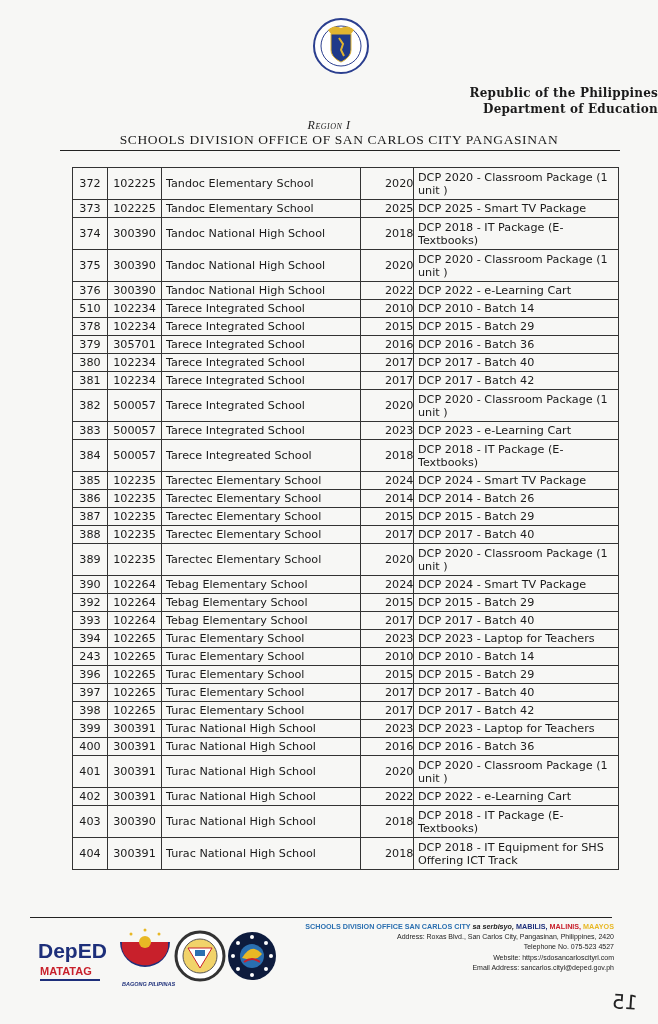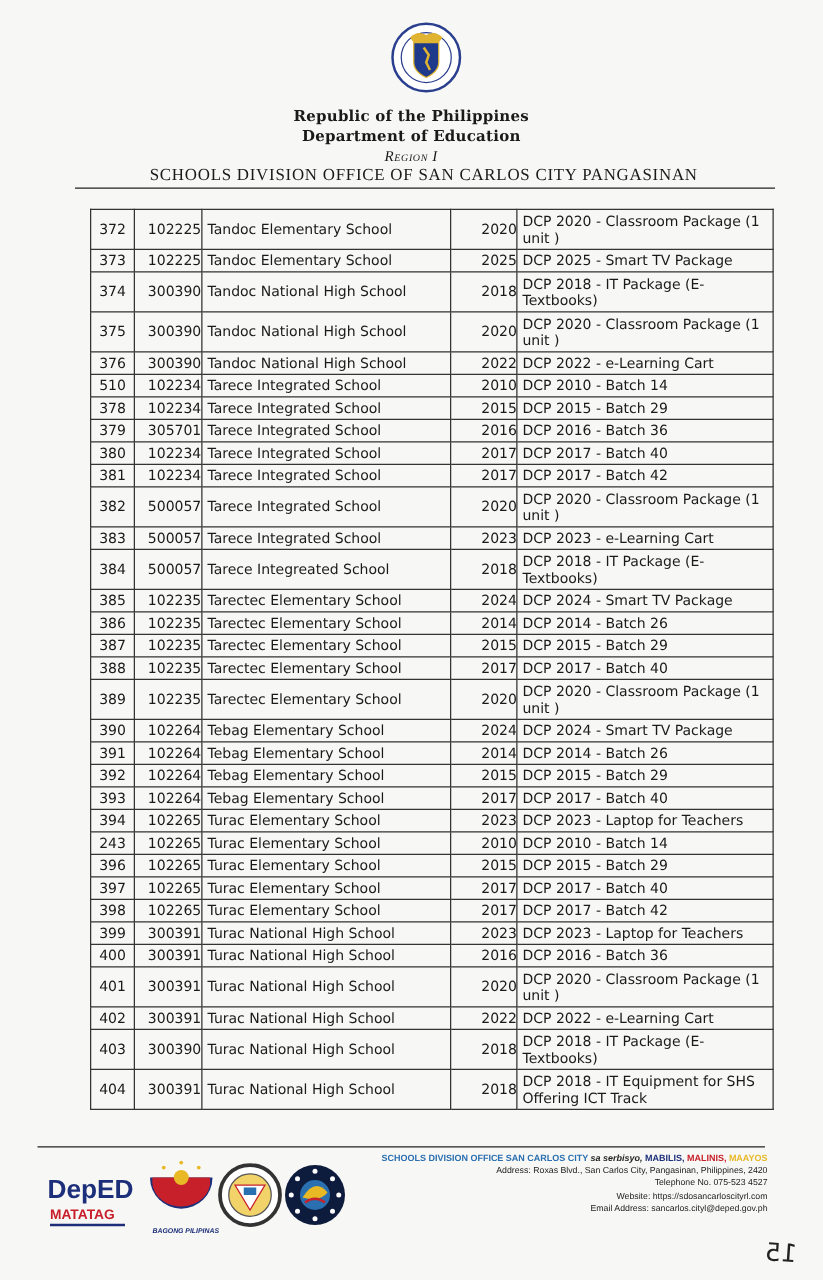--- a/index.html
+++ b/index.html
@@ -3,21 +3,21 @@
 <meta charset="utf-8">
 <style>
   html, body { margin:0; padding:0; }
   body {
     width:658px; height:1024px; background:#f7f7f5; position:relative; overflow:hidden;
     font-family:"DejaVu Sans", sans-serif; color:#1a1a1a;
   }
   .header { position:absolute; left:0; top:0; width:658px; height:160px; }
   .seal { position:absolute; left:312px; top:14px; width:58px; height:68px; }
   .hdr-line1, .hdr-line2 {
-    position:absolute; left:0; width:658px; text-align:center;
+    position:absolute; left:0; width:658px; text-align:right;
     font-family:"DejaVu Serif", serif; font-weight:bold; font-size:12px; letter-spacing:0.2px;
   }
   .hdr-line1 { top:86px; }
   .hdr-line2 { top:102px; }
   .hdr-region {
     position:absolute; left:0; width:658px; top:118px; text-align:center;
     font-family:"Liberation Serif", serif; font-size:12px; font-variant:small-caps; letter-spacing:0.5px;font-style:italic;
   }
   .hdr-office {
     position:absolute; left:0; width:678px; top:132px; text-align:center;
@@ -27,21 +27,21 @@
 
   table.records {
     position:absolute; left:72px; top:167px; width:546px;
     border-collapse:collapse; table-layout:fixed;
     font-family:"DejaVu Sans", sans-serif; font-size:11.2px; line-height:13px;
   }
   table.records td {
     border:1px solid #333; padding:0 4px; vertical-align:middle; white-space:nowrap; overflow:hidden;
   }
   table.records td.c-no { text-align:center; padding:0; }
-  table.records td.c-id { text-align:right; padding:0; }
+  table.records td.c-id { text-align:center; padding:0; }
   table.records td.c-year { text-align:left; padding-left:24px; }
   table.records td.c-pkg { white-space:normal; }
   tr.single td { height:17px; }
   tr.double td { height:31px; }
 
   .footer-rule { position:absolute; left:30px; width:582px; top:917px; border-top:1.6px solid #222; }
   .logos { position:absolute; left:36px; top:928px; width:240px; height:60px; }
   .footer-text {
     position:absolute; right:44px; top:922px; text-align:right;
     font-family:"Liberation Sans", sans-serif; font-size:7px; line-height:10.2px; color:#222;
@@ -208,27 +208,20 @@
         <td class="c-school">Tarectec Elementary School</td>
         <td class="c-year">2020</td>
         <td class="c-pkg">DCP 2020 - Classroom Package (1 unit )</td>
       </tr>
       <tr class="single">
         <td class="c-no">390</td>
         <td class="c-id">102264</td>
         <td class="c-school">Tebag Elementary School</td>
         <td class="c-year">2024</td>
         <td class="c-pkg">DCP 2024 - Smart TV Package</td>
-      </tr>
-      <tr class="single">
-        <td class="c-no">391</td>
-        <td class="c-id">102264</td>
-        <td class="c-school">Tebag Elementary School</td>
-        <td class="c-year">2014</td>
-        <td class="c-pkg">DCP 2014 - Batch 26</td>
       </tr>
       <tr class="single">
         <td class="c-no">392</td>
         <td class="c-id">102264</td>
         <td class="c-school">Tebag Elementary School</td>
         <td class="c-year">2015</td>
         <td class="c-pkg">DCP 2015 - Batch 29</td>
       </tr>
       <tr class="single">
         <td class="c-no">393</td>

